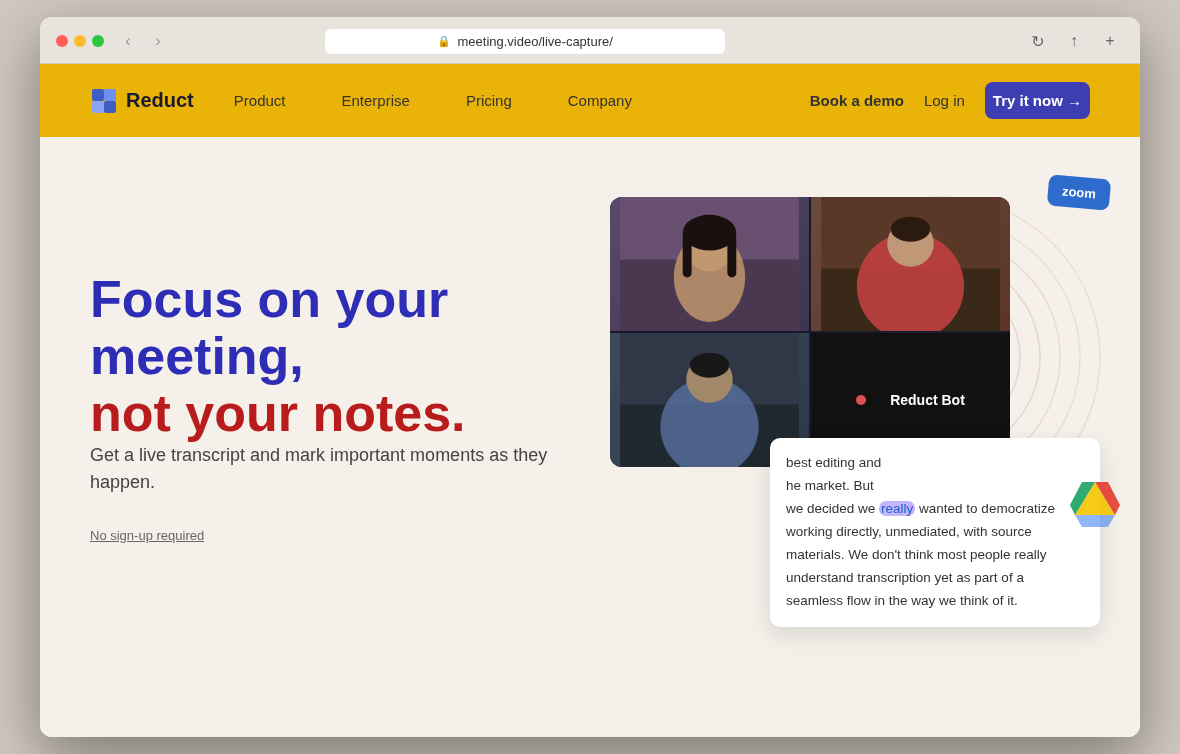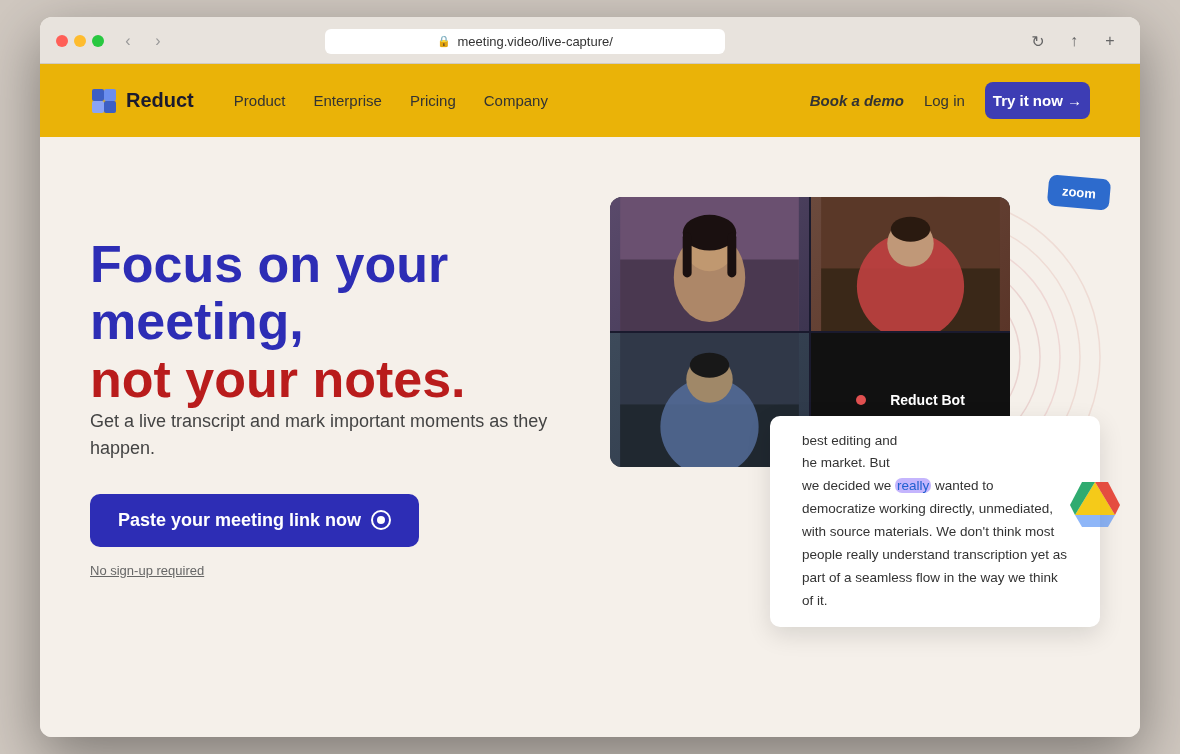--- a/index.html
+++ b/index.html
@@ -142,21 +142,21 @@
     }
 
     .logo-text {
       font-size: 20px;
       font-weight: 700;
       color: #1a1a2e;
     }
 
     .nav-links {
       display: flex;
-      gap: 28px;
+      gap: 56px;
       flex: 1;
     }
 
     .nav-link {
       font-size: 15px;
       color: #333;
       text-decoration: none;
       font-weight: 500;
       cursor: pointer;
     }
@@ -166,21 +166,20 @@
       align-items: center;
       gap: 20px;
     }
 
     .nav-book-demo {
       font-size: 15px;
       color: #333;
       font-weight: 600;
       cursor: pointer;
       text-decoration: none;
-      font-style: italic;
     }
 
     .nav-login {
       font-size: 15px;
       color: #333;
       font-weight: 500;
       cursor: pointer;
     }
 
     .nav-cta-btn {
@@ -365,21 +364,21 @@
     }
 
     
     .transcript-card {
       position: absolute;
       bottom: 20px;
       right: -10px;
       width: 330px;
       background: white;
       border-radius: 10px;
-      padding: 14px 32px;
+      padding: 14px 16px;
       z-index: 3;
       box-shadow: 0 8px 24px rgba(0,0,0,0.12);
       font-size: 13px;
       line-height: 1.6;
       color: #333;
     }
 
     .transcript-text {
       font-size: 13.5px;
       color: #333;
@@ -444,26 +443,20 @@
       </div>
     </nav>
 
     <section class="hero">
       <div class="hero-left">
         <h1 class="hero-headline">
           <span class="headline-blue">Focus on your meeting,</span><br>
           <span class="headline-pink">not your notes.</span>
         </h1>
         <p class="hero-subtext">Get a live transcript and mark important moments as they happen.</p>
-        <button class="hero-cta-btn">
-          <span>Paste your meeting link now</span>
-          <div class="cta-record-icon">
-            <div class="cta-record-dot"></div>
-          </div>
-        </button>
         <p class="no-signup">No sign-up required</p>
       </div>
 
       <div class="hero-right">
 
         <svg class="spiral-bg" viewBox="0 0 340 340" fill="none">
           <circle cx="170" cy="170" r="160" stroke="#e8c8c0" stroke-width="1.5" fill="none"></circle>
           <circle cx="170" cy="170" r="140" stroke="#e8c8c0" stroke-width="1.5" fill="none"></circle>
           <circle cx="170" cy="170" r="120" stroke="#e8c0c0" stroke-width="1.5" fill="none"></circle>
           <circle cx="170" cy="170" r="100" stroke="#e0b8b8" stroke-width="1.5" fill="none"></circle>

